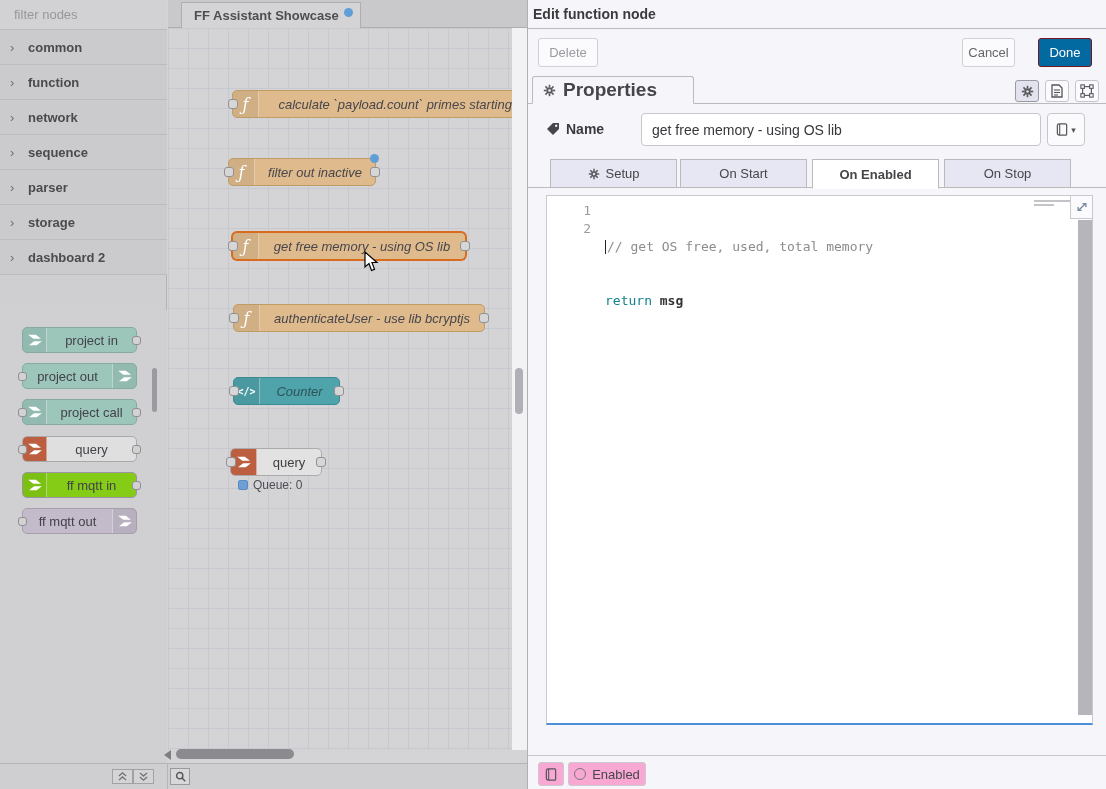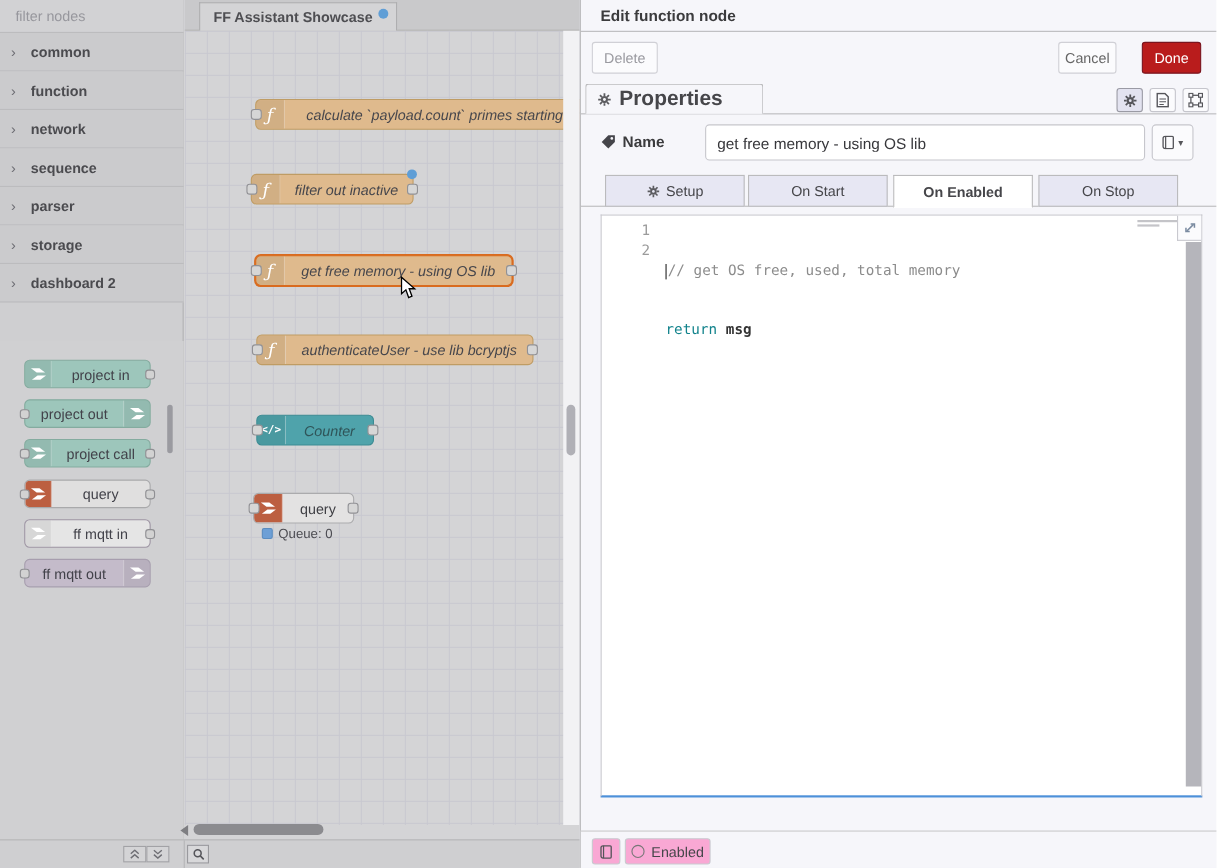--- a/index.html
+++ b/index.html
@@ -21,21 +21,21 @@
   .pal-body { position:absolute; left:0; top:310px; width:167px; height:453px; background:#d0d0d2; }
 
   .pnode { position:absolute; width:115px; height:26px; border-radius:5px; border:1px solid; display:flex; align-items:stretch; font-size:13px; color:#42424a; }
   .pnode .plabel { flex:1; display:flex; align-items:center; justify-content:center; white-space:nowrap; }
   .pnode .picon { width:24px; display:flex; align-items:center; justify-content:center; background:rgba(0,0,0,0.06); }
   .pnode .picon.bl { border-right:1px solid rgba(255,255,255,0.4); border-radius:4px 0 0 4px; }
   .pnode .picon.br { border-left:1px solid rgba(255,255,255,0.4); border-radius:0 4px 4px 0; }
   .pnode.teal { background:#9dc6bb; border-color:#84ab9f; }
   .pnode.query { background:#e0dfdf; border-color:#a9a9ab; }
   .pnode.query .picon { background:#bc5f41; }
-  .pnode.mqin  { background:#e5e5e5; border-color:#9d94a3; }
+  .pnode.mqin  { background:#84cc16; border-color:#9d94a3; }
   .pnode.mqout { background:#c4bbca; border-color:#a79eae; }
   .pport { position:absolute; width:9px; height:9px; top:8px; background:#d2d2d2; border:1px solid #8f8f93; border-radius:3px; }
   .pport.l { left:-5px; } .pport.r { right:-5px; }
   .pal-scroll { position:absolute; left:152px; top:368px; width:5px; height:44px; background:#9a9aa0; border-radius:3px; }
 
   
   .tabbar { position:absolute; left:168px; top:0; width:359px; height:28px; background:#c9c9cb; border-bottom:1px solid #aeaeb0; }
   .flowtab { position:absolute; left:13px; top:2px; width:180px; height:26px; background:#d4d4d6; border:1px solid #aeaeb0; border-bottom:none; display:flex; align-items:center; padding:0 12px; font-size:13px; font-weight:bold; color:#4e4e52; cursor:pointer; }
   .flowtab .moddot { position:absolute; right:7px; top:5px; width:9px; height:9px; border-radius:50%; background:#5f9ed6; }
 
@@ -71,25 +71,25 @@
   
   .ws-footer { position:absolute; left:0; top:763px; width:527px; height:26px; background:#cfcfd1; border-top:1px solid #b5b5b7; }
   .ws-footer .divider { position:absolute; left:167px; top:0; width:1px; height:26px; background:#b5b5b7; }
   .mini-btn { position:absolute; height:15px; border:1px solid #a2a2a6; background:#d4d4d6; display:flex; align-items:center; justify-content:center; cursor:pointer; }
   .zoom-btn { position:absolute; left:170px; top:4px; width:20px; height:17px; border:1px solid #9a9a9e; background:#d8d8da; display:flex; align-items:center; justify-content:center; cursor:pointer; }
 
   .cursor-svg { position:absolute; left:362px; top:250px; }
 
   
   .panel { position:absolute; left:527px; top:0; width:579px; height:789px; background:#f6f6fa; border-left:1px solid #b0b0b2; }
-  .panel-header { position:absolute; left:0; top:0; width:579px; height:29px; border-bottom:1px solid #bbbbbd; display:flex; align-items:center; padding:0 18px; font-size:14px; font-weight:bold; color:#3b3b3d; }
+  .panel-header { position:absolute; left:0; top:0; width:579px; height:29px; border-bottom:1px solid #bbbbbd; display:flex; align-items:center; padding:0 5px; font-size:14px; font-weight:bold; color:#3b3b3d; }
   .btn { border:1px solid #d0d0d6; background:#fbfbfd; border-radius:3px; font-size:13px; height:29px; display:inline-flex; align-items:center; justify-content:center; cursor:pointer; font-family:"Liberation Sans",sans-serif; }
   .btn-delete { position:absolute; left:10px; top:38px; width:60px; color:#9a9aa0; }
   .btn-cancel { position:absolute; left:434px; top:38px; width:53px; color:#666; }
-  .btn-done   { position:absolute; left:510px; top:38px; width:54px; background:#b91c1c; border-color:#7a141e; color:#fff;text-align:center; }
+  .btn-done   { position:absolute; left:510px; top:38px; width:54px; background:#0369a1; border-color:#7a141e; color:#fff;text-align:center; }
 
   .panel-tabrow { position:absolute; left:0; top:75px; width:579px; height:29px; border-bottom:1px solid #bbbbbd; }
   .prop-tab { position:absolute; left:4px; top:1px; width:162px; height:28px; background:#f6f6fa; border:1px solid #bbbbbd; border-bottom:1px solid #f6f6fa; border-radius:3px 3px 0 0; display:flex; align-items:center; gap:7px; padding:13px 10px; font-size:19px; font-weight:bold; color:#46464a; cursor:pointer; }
   .icon-btn { position:absolute; top:5px; width:24px; height:22px; border:1px solid #c5c5cc; background:#fbfbfd; border-radius:3px; display:flex; align-items:center; justify-content:center; cursor:pointer; }
   .icon-btn.active { background:#e3e3f0; border-color:#9a9aa4; }
 
   .name-row { position:absolute; left:0; top:113px; width:579px; height:34px; }
   .name-label { position:absolute; left:18px; top:8px; display:flex; align-items:center; gap:6px; font-size:14px; font-weight:bold; color:#3b3b3d; }
   .name-input { position:absolute; left:113px; top:0; width:400px; height:33px; border:1px solid #c6c6cc; border-radius:4px; padding:0 10px; font-size:14px; color:#37373b; background:#fff; font-family:"Liberation Sans",sans-serif; outline:none; }
   .lib-btn { position:absolute; left:519px; top:0; width:38px; height:33px; border:1px solid #c6c6cc; border-radius:4px; background:#fbfbfd; display:flex; align-items:center; justify-content:center; gap:3px; cursor:pointer; color:#555; }

